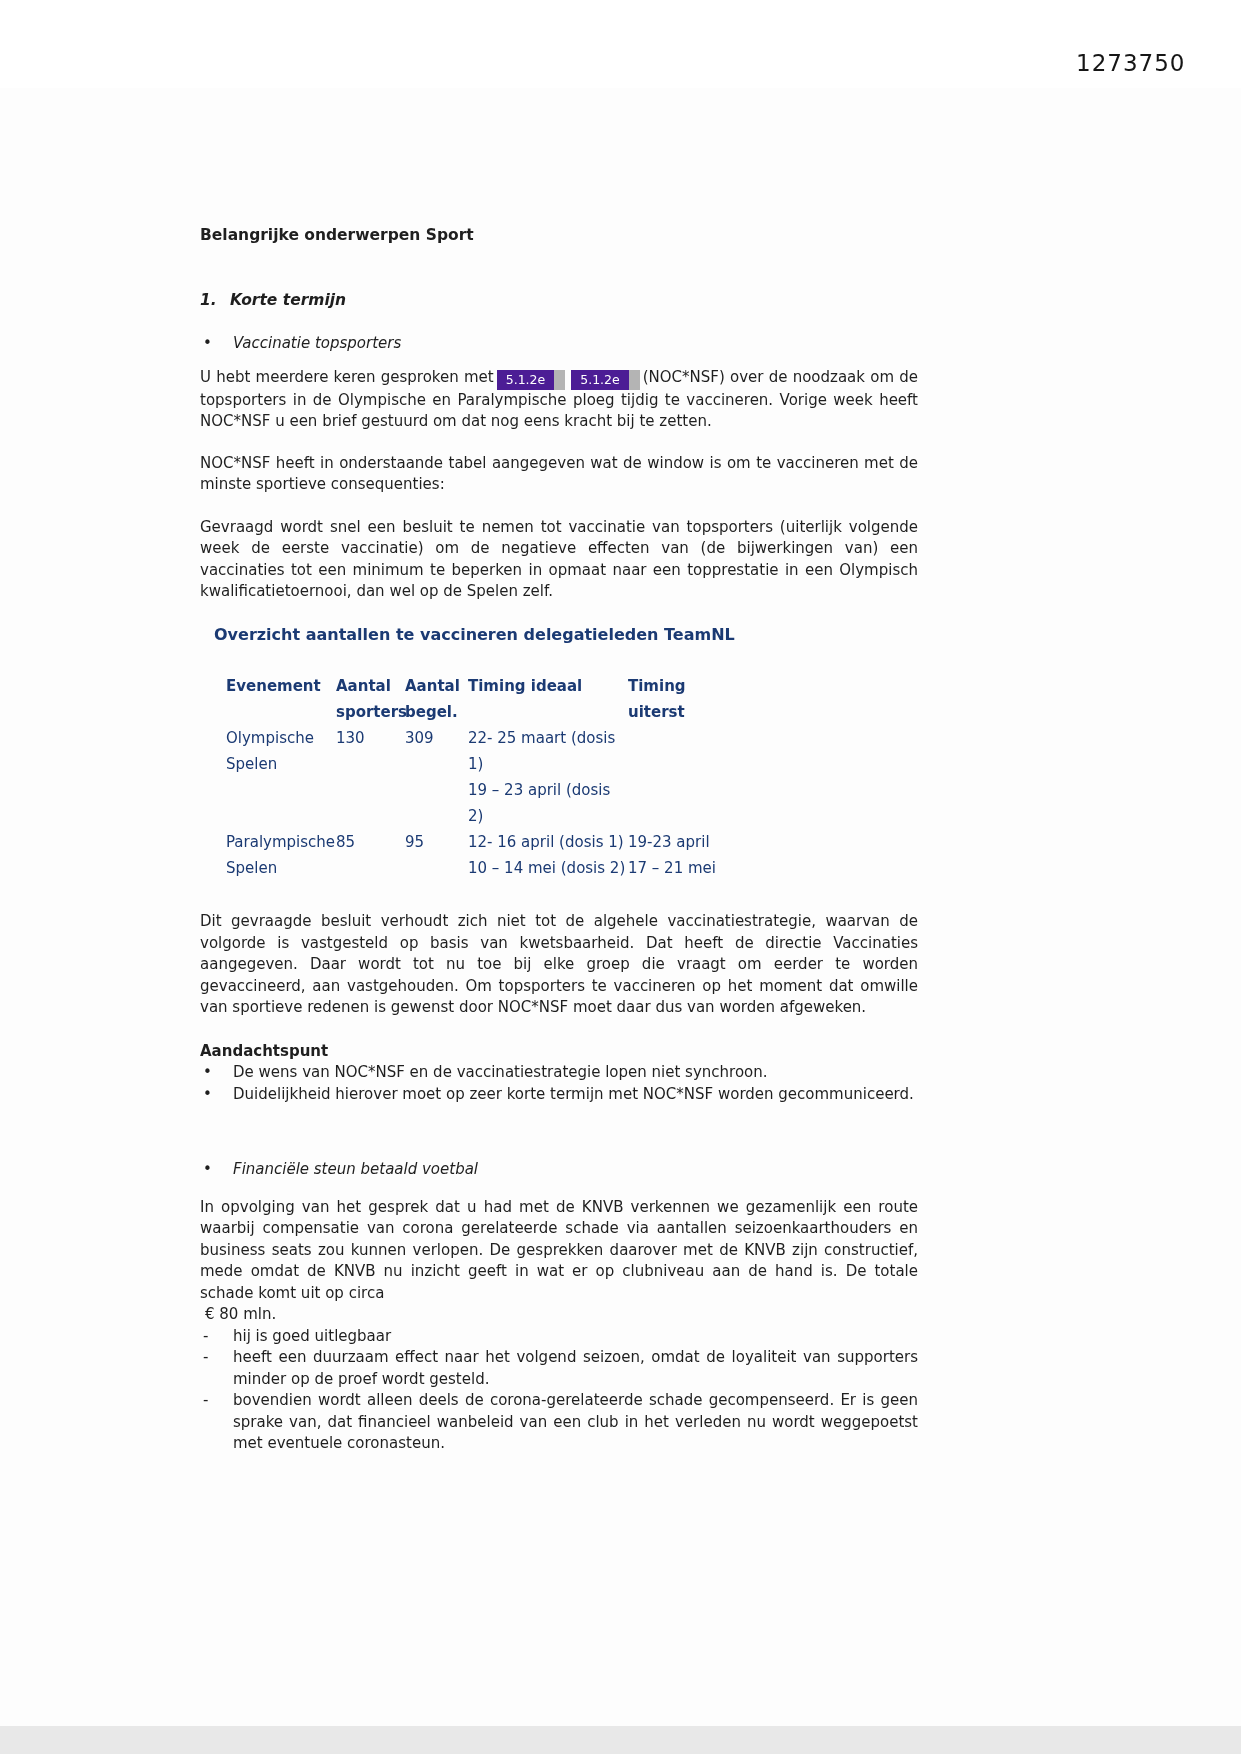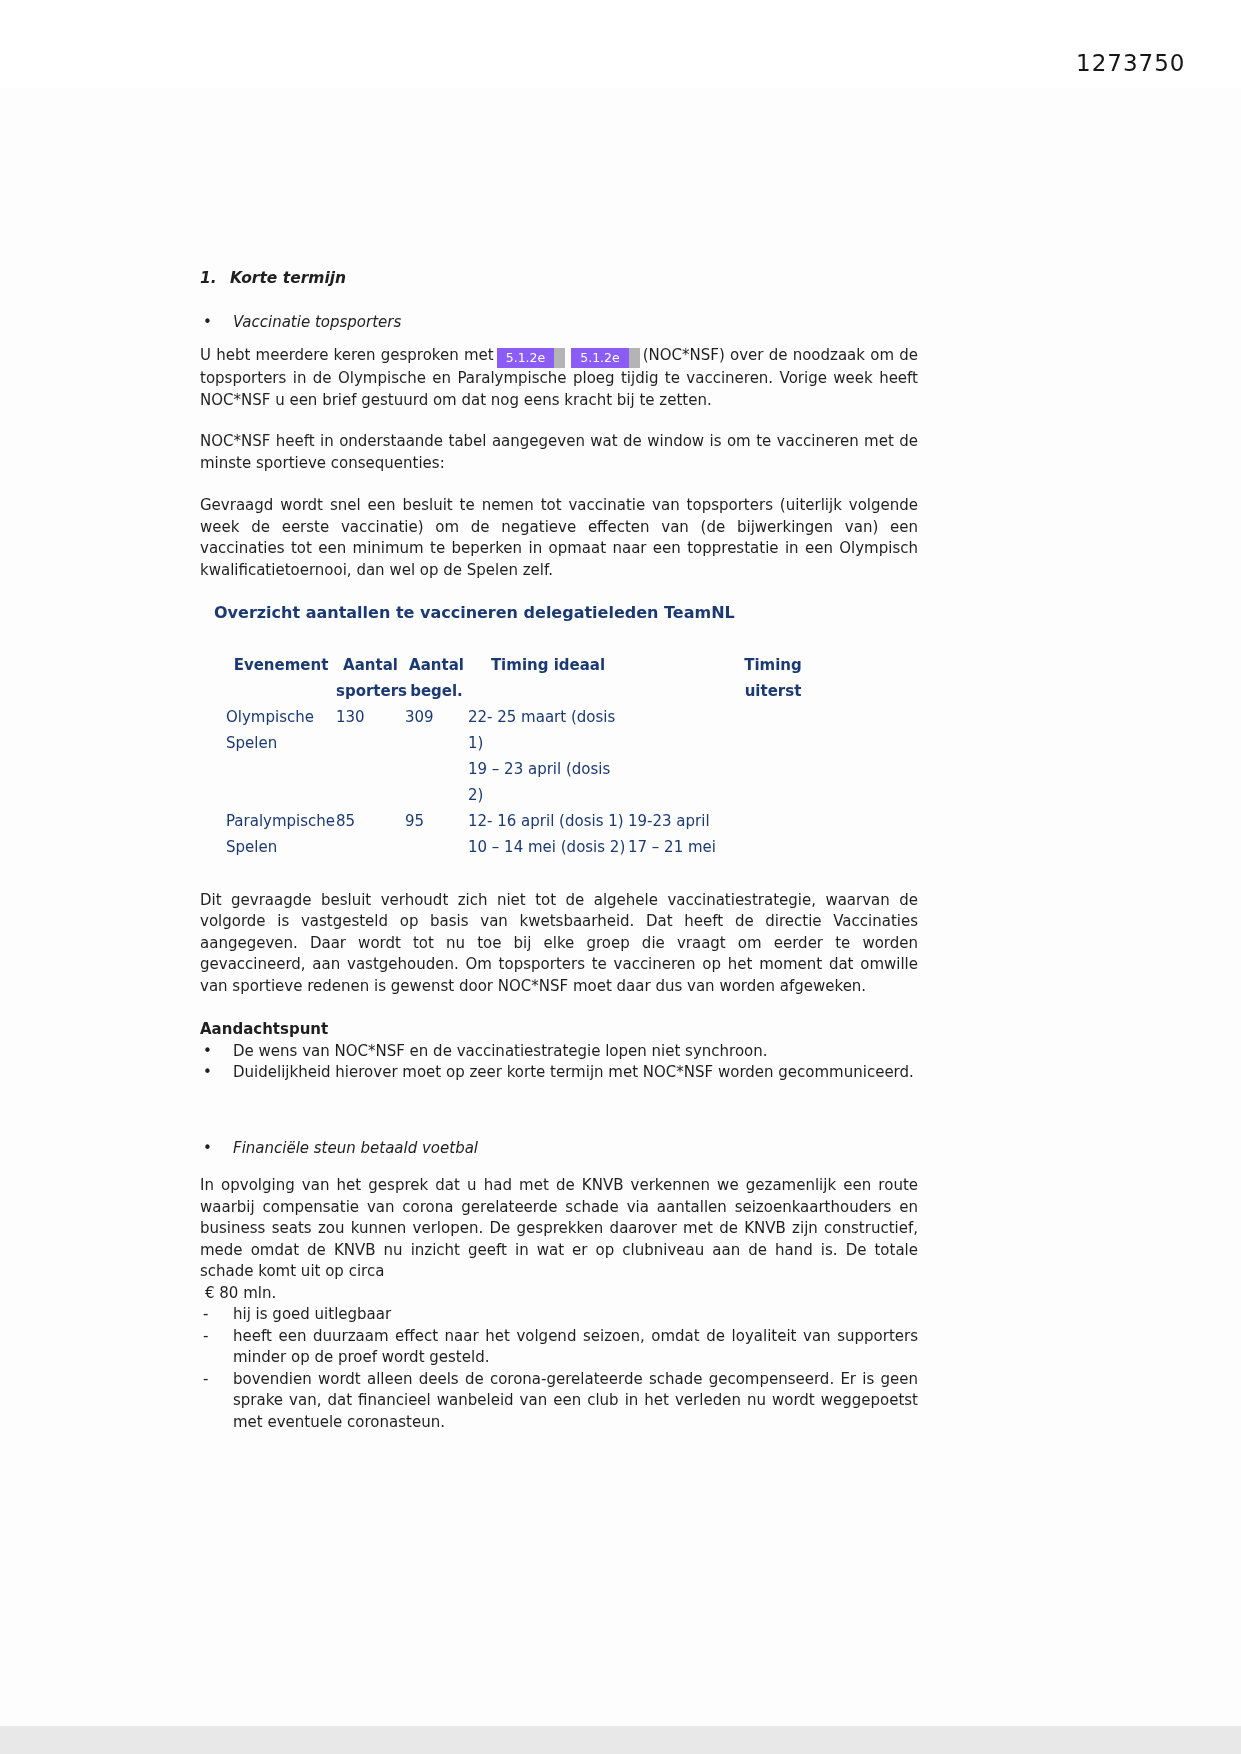--- a/index.html
+++ b/index.html
@@ -29,47 +29,48 @@
   .marker{width:30px;flex:none;padding-left:3px;}
   .topic-title{font-style:italic;}
   .para{margin:0;text-align:justify;}
   .para1{margin-top:12px;}
   .para2{margin-top:21px;}
   .para3{margin-top:20px;}
   .para4{margin-top:30px;}
   .para5{margin-top:16px;}
   .redaction{
     display:inline-block;
-    background:#8b5cf6;color:#ffffff;
+    background:#4c1d95;color:#ffffff;
     font-size:12.5px;line-height:17px;
     padding:1px 9px 2px 9px;
     border-right:11px solid #b4b4b4;
     margin:0 3px;vertical-align:-2px;
   }
   .tbl-title{margin-top:21px;margin-left:14px;font-weight:bold;font-size:16px;color:#1b3a73;}
   .tbl{margin-top:28px;margin-left:26px;color:#1b3a73;line-height:26px;}
   .tr{display:grid;grid-template-columns:110px 69px 63px 160px auto;}
-  .tr.th{font-weight:bold;text-align:center;}
+  .tr.th{font-weight:bold;}
   .td{padding:0;}
   .amount-line{padding-left:5px;}
   .dash-list{margin:0;}
   .flex-item{display:flex;text-align:justify;}
   .flex-item .txt{flex:1;}
   .aand-title{margin-top:22px;font-weight:bold;}
 </style>
 </head>
 <body>
 
 <div class="page">
   <div class="scan-tint"></div>
 
   <div class="doc-number">1273750</div>
 
   <div class="content">
 
+    <div class="doc-title">Belangrijke onderwerpen Sport</div>
 
     <div class="section-heading">
       <span class="section-num">1.</span>
       <span>Korte termijn</span>
     </div>
 
     <div class="topic">
       <span class="marker">•</span>
       <span class="topic-title">Vaccinatie topsporters</span>
     </div>

